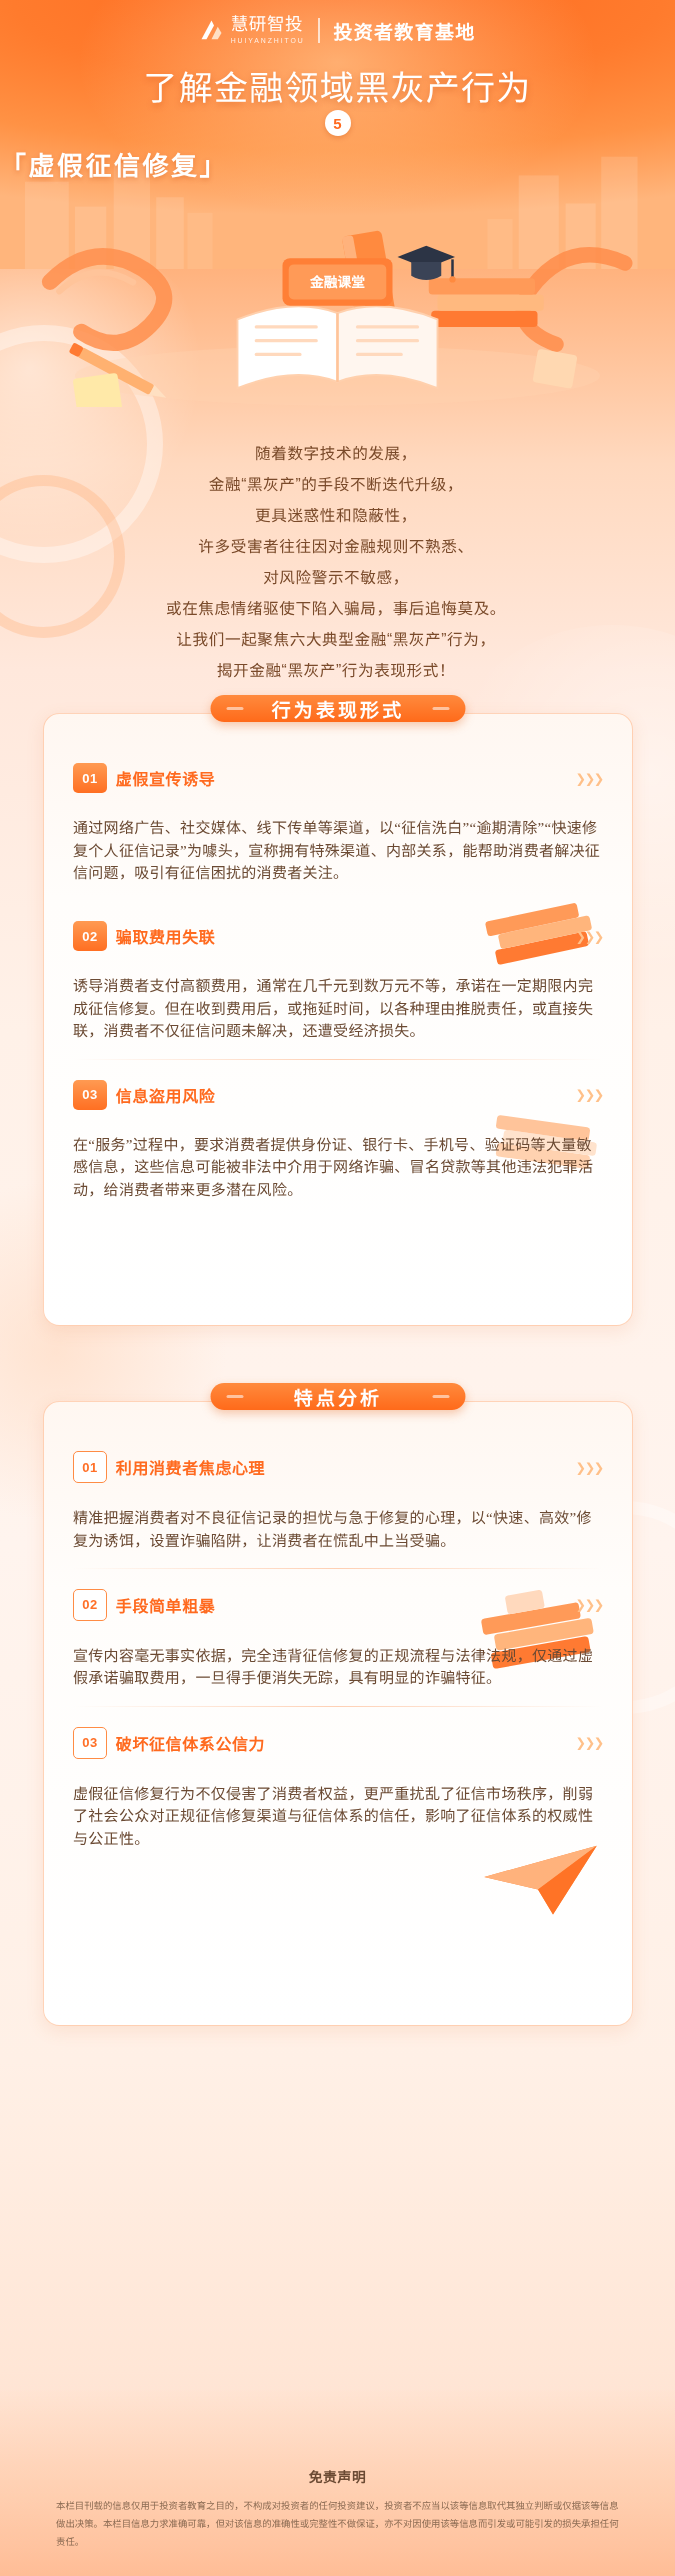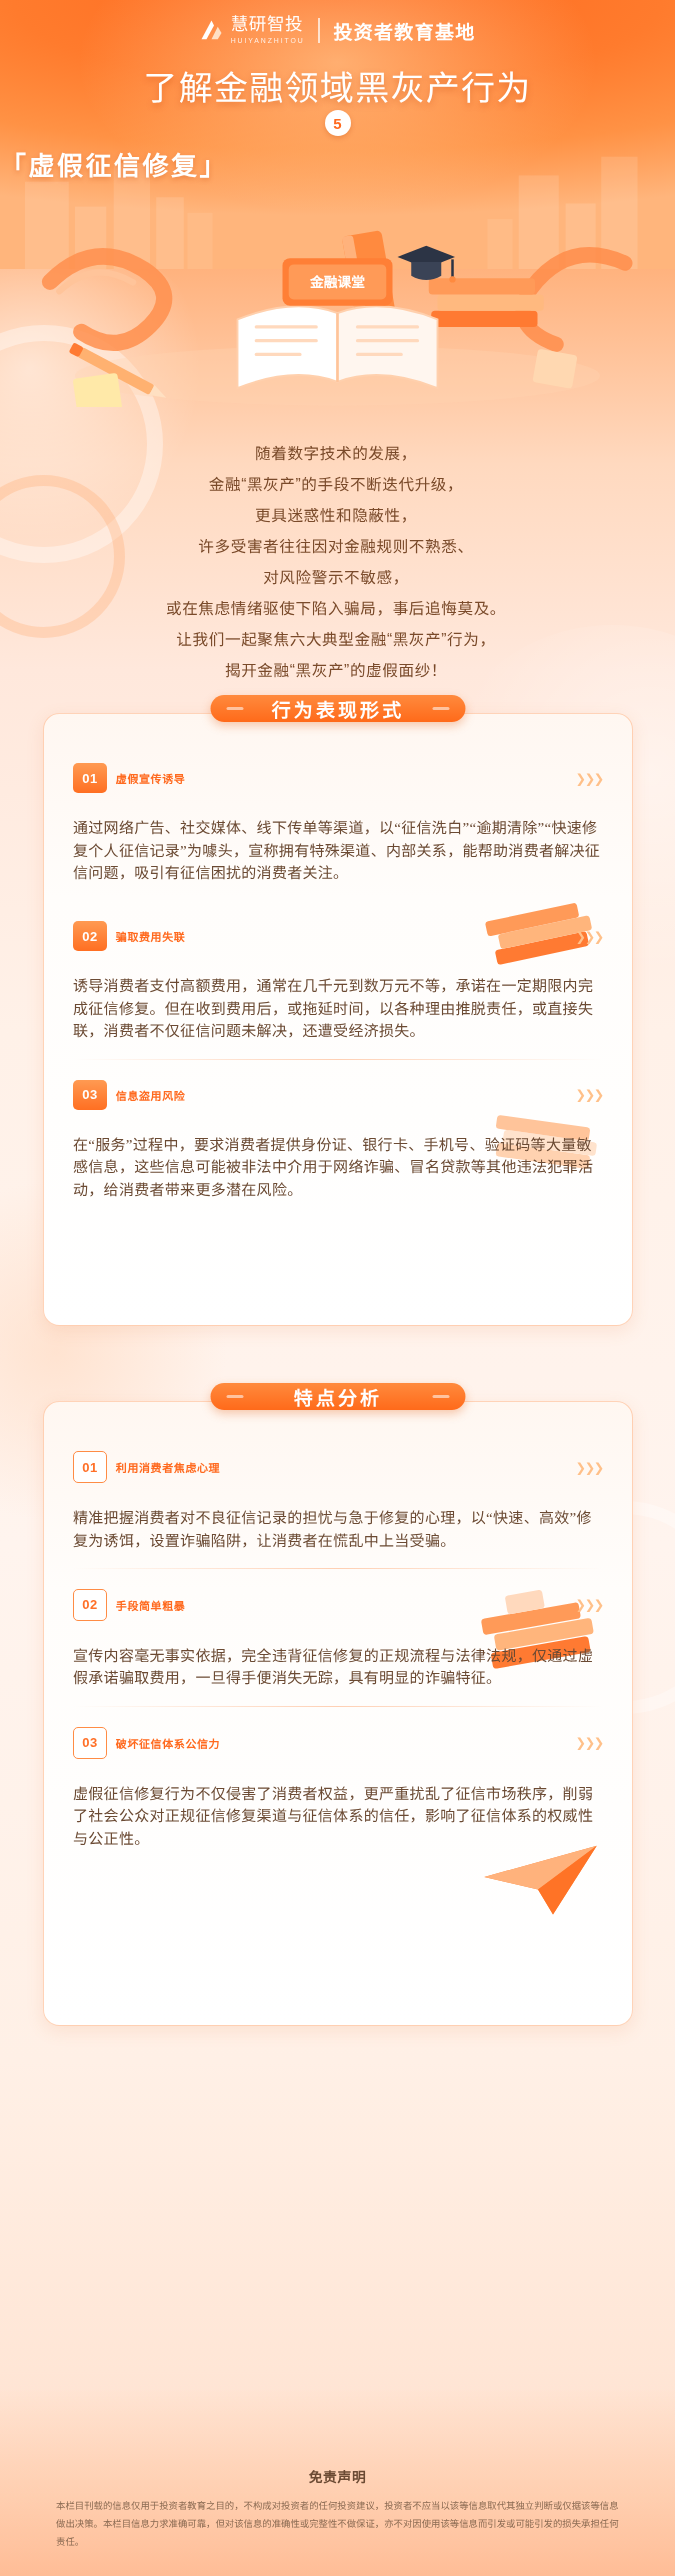--- a/index.html
+++ b/index.html
@@ -138,21 +138,21 @@
   .item { position: relative; padding: 0 29px; }
   .item-head { display: flex; align-items: center; gap: 8.8px; }
   .idx {
     min-width: 34px; height: 22.5px; padding: 15px 5px;
     border-radius: 5px;
     display: flex; align-items: center; justify-content: center;
     font-size: 13px; font-weight: bold; letter-spacing: 0.6px;
   }
   .idx-solid { background: linear-gradient(180deg,#ff9a52,#ff6f22); color: #fff; }
   .idx-outline { background: #fff; color: #ff7028; border: 1.3px solid #ff8c45; }
-  .item-title { font-size: 11px; font-weight: bold; color: #ff6a1f; letter-spacing: 0.6px; }
+  .item-title { font-size: 16px; font-weight: bold; color: #ff6a1f; letter-spacing: 0.6px; }
   .chevrons {
     margin-left: auto; color: #ffc089; font-size: 12.5px; letter-spacing: -1.3px; font-weight: bold;
   }
   .item-body {
     margin-top: 24px; font-size: 15px; line-height: 22.5px; color: #6b4a33; letter-spacing: 0.3px; font-family: Liberation Serif, serif;
   }
   .divider {
     margin: 16.3px 29px 0; height: 0.6px;
     background: linear-gradient(90deg, rgba(255,170,120,0), rgba(255,170,120,.55), rgba(255,170,120,0));
   }
@@ -283,21 +283,21 @@
 </svg>
 
 <div class="intro">
   <span class="l">随着数字技术的发展，</span>
   <span class="l">金融“黑灰产”的手段不断迭代升级，</span>
   <span class="l">更具迷惑性和隐蔽性，</span>
   <span class="l">许多受害者往往因对金融规则不熟悉、</span>
   <span class="l">对风险警示不敏感，</span>
   <span class="l">或在焦虑情绪驱使下陷入骗局，事后追悔莫及。</span>
   <span class="l">让我们一起聚焦六大典型金融“黑灰产”行为，</span>
-  <span class="l">揭开金融“黑灰产”的虚假面纱！</span>
+  <span class="l">揭开金融“黑灰产”行为表现形式！</span>
 </div>
 
 <div class="card" style="top:713px; height:613px;">
   <div class="card-title-wrap">
     <span class="card-title">行为表现形式</span>
   </div>
 
   <svg class="deco-books" style="top:188px; right:25px; width:131px; height:81px;" viewBox="0 0 210 130">
     <g transform="rotate(-12 105 70)">
       <rect x="30" y="62" width="150" height="24" rx="5" fill="#ff7a32"></rect>

